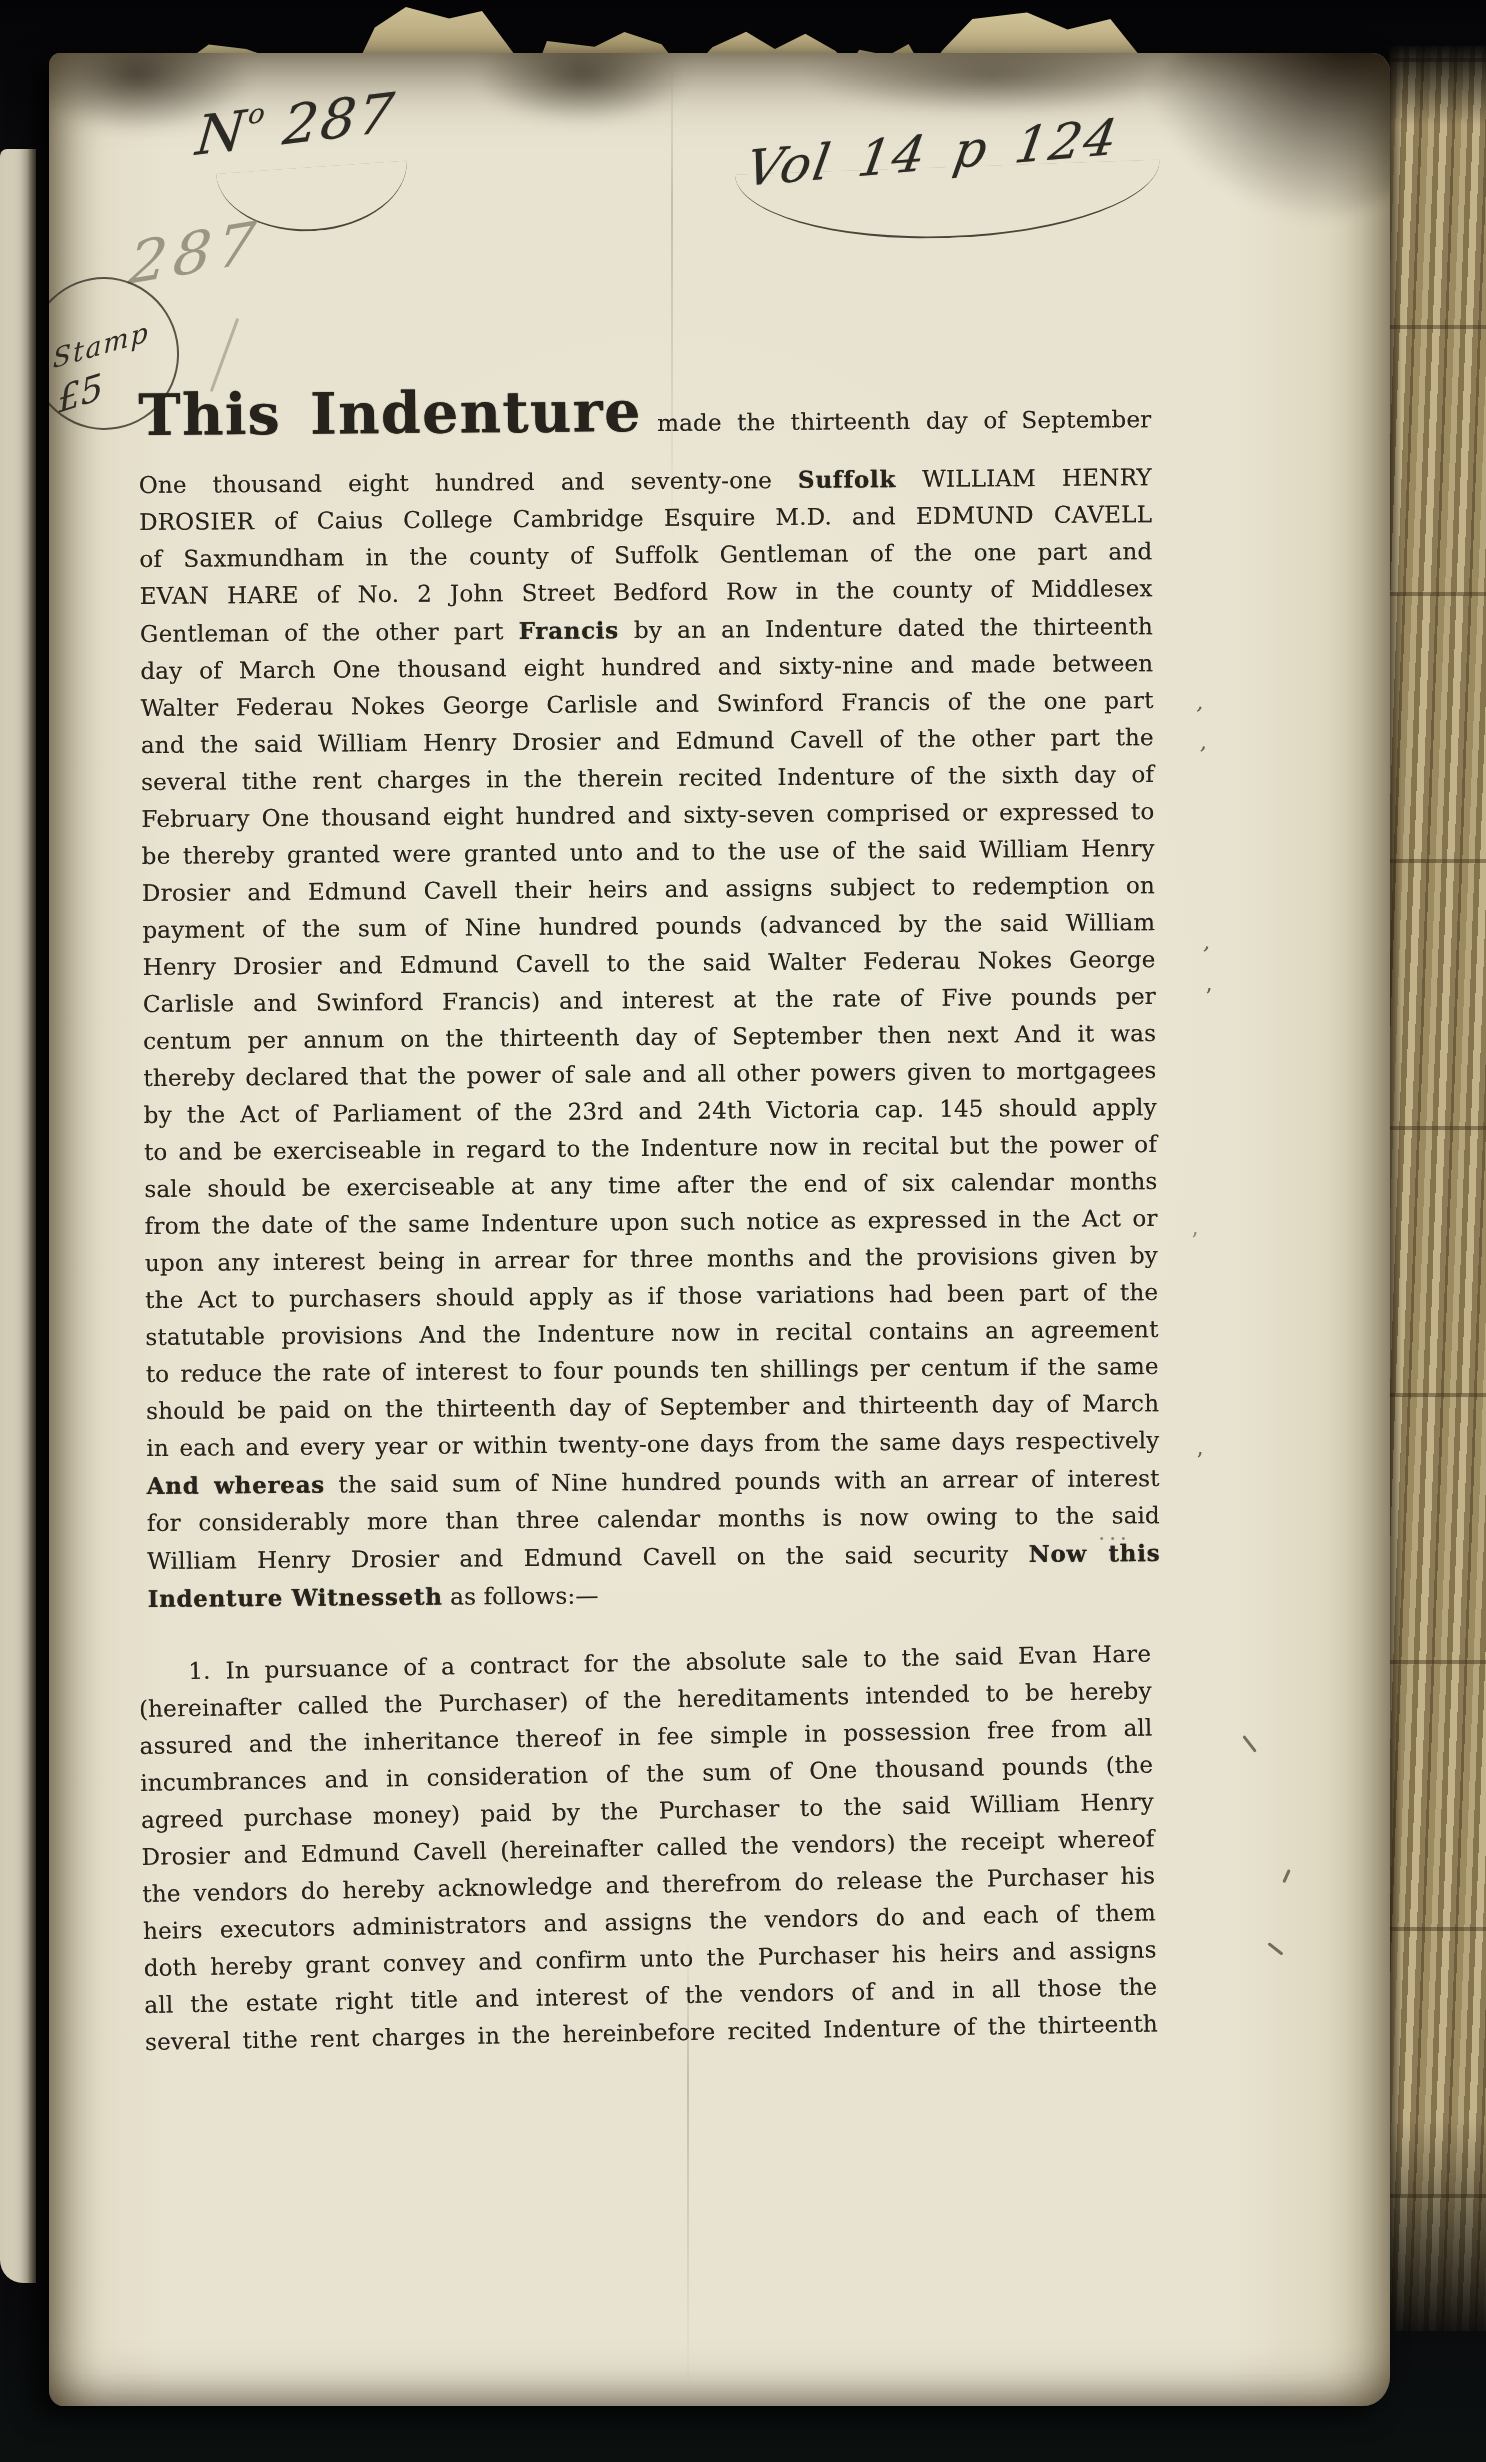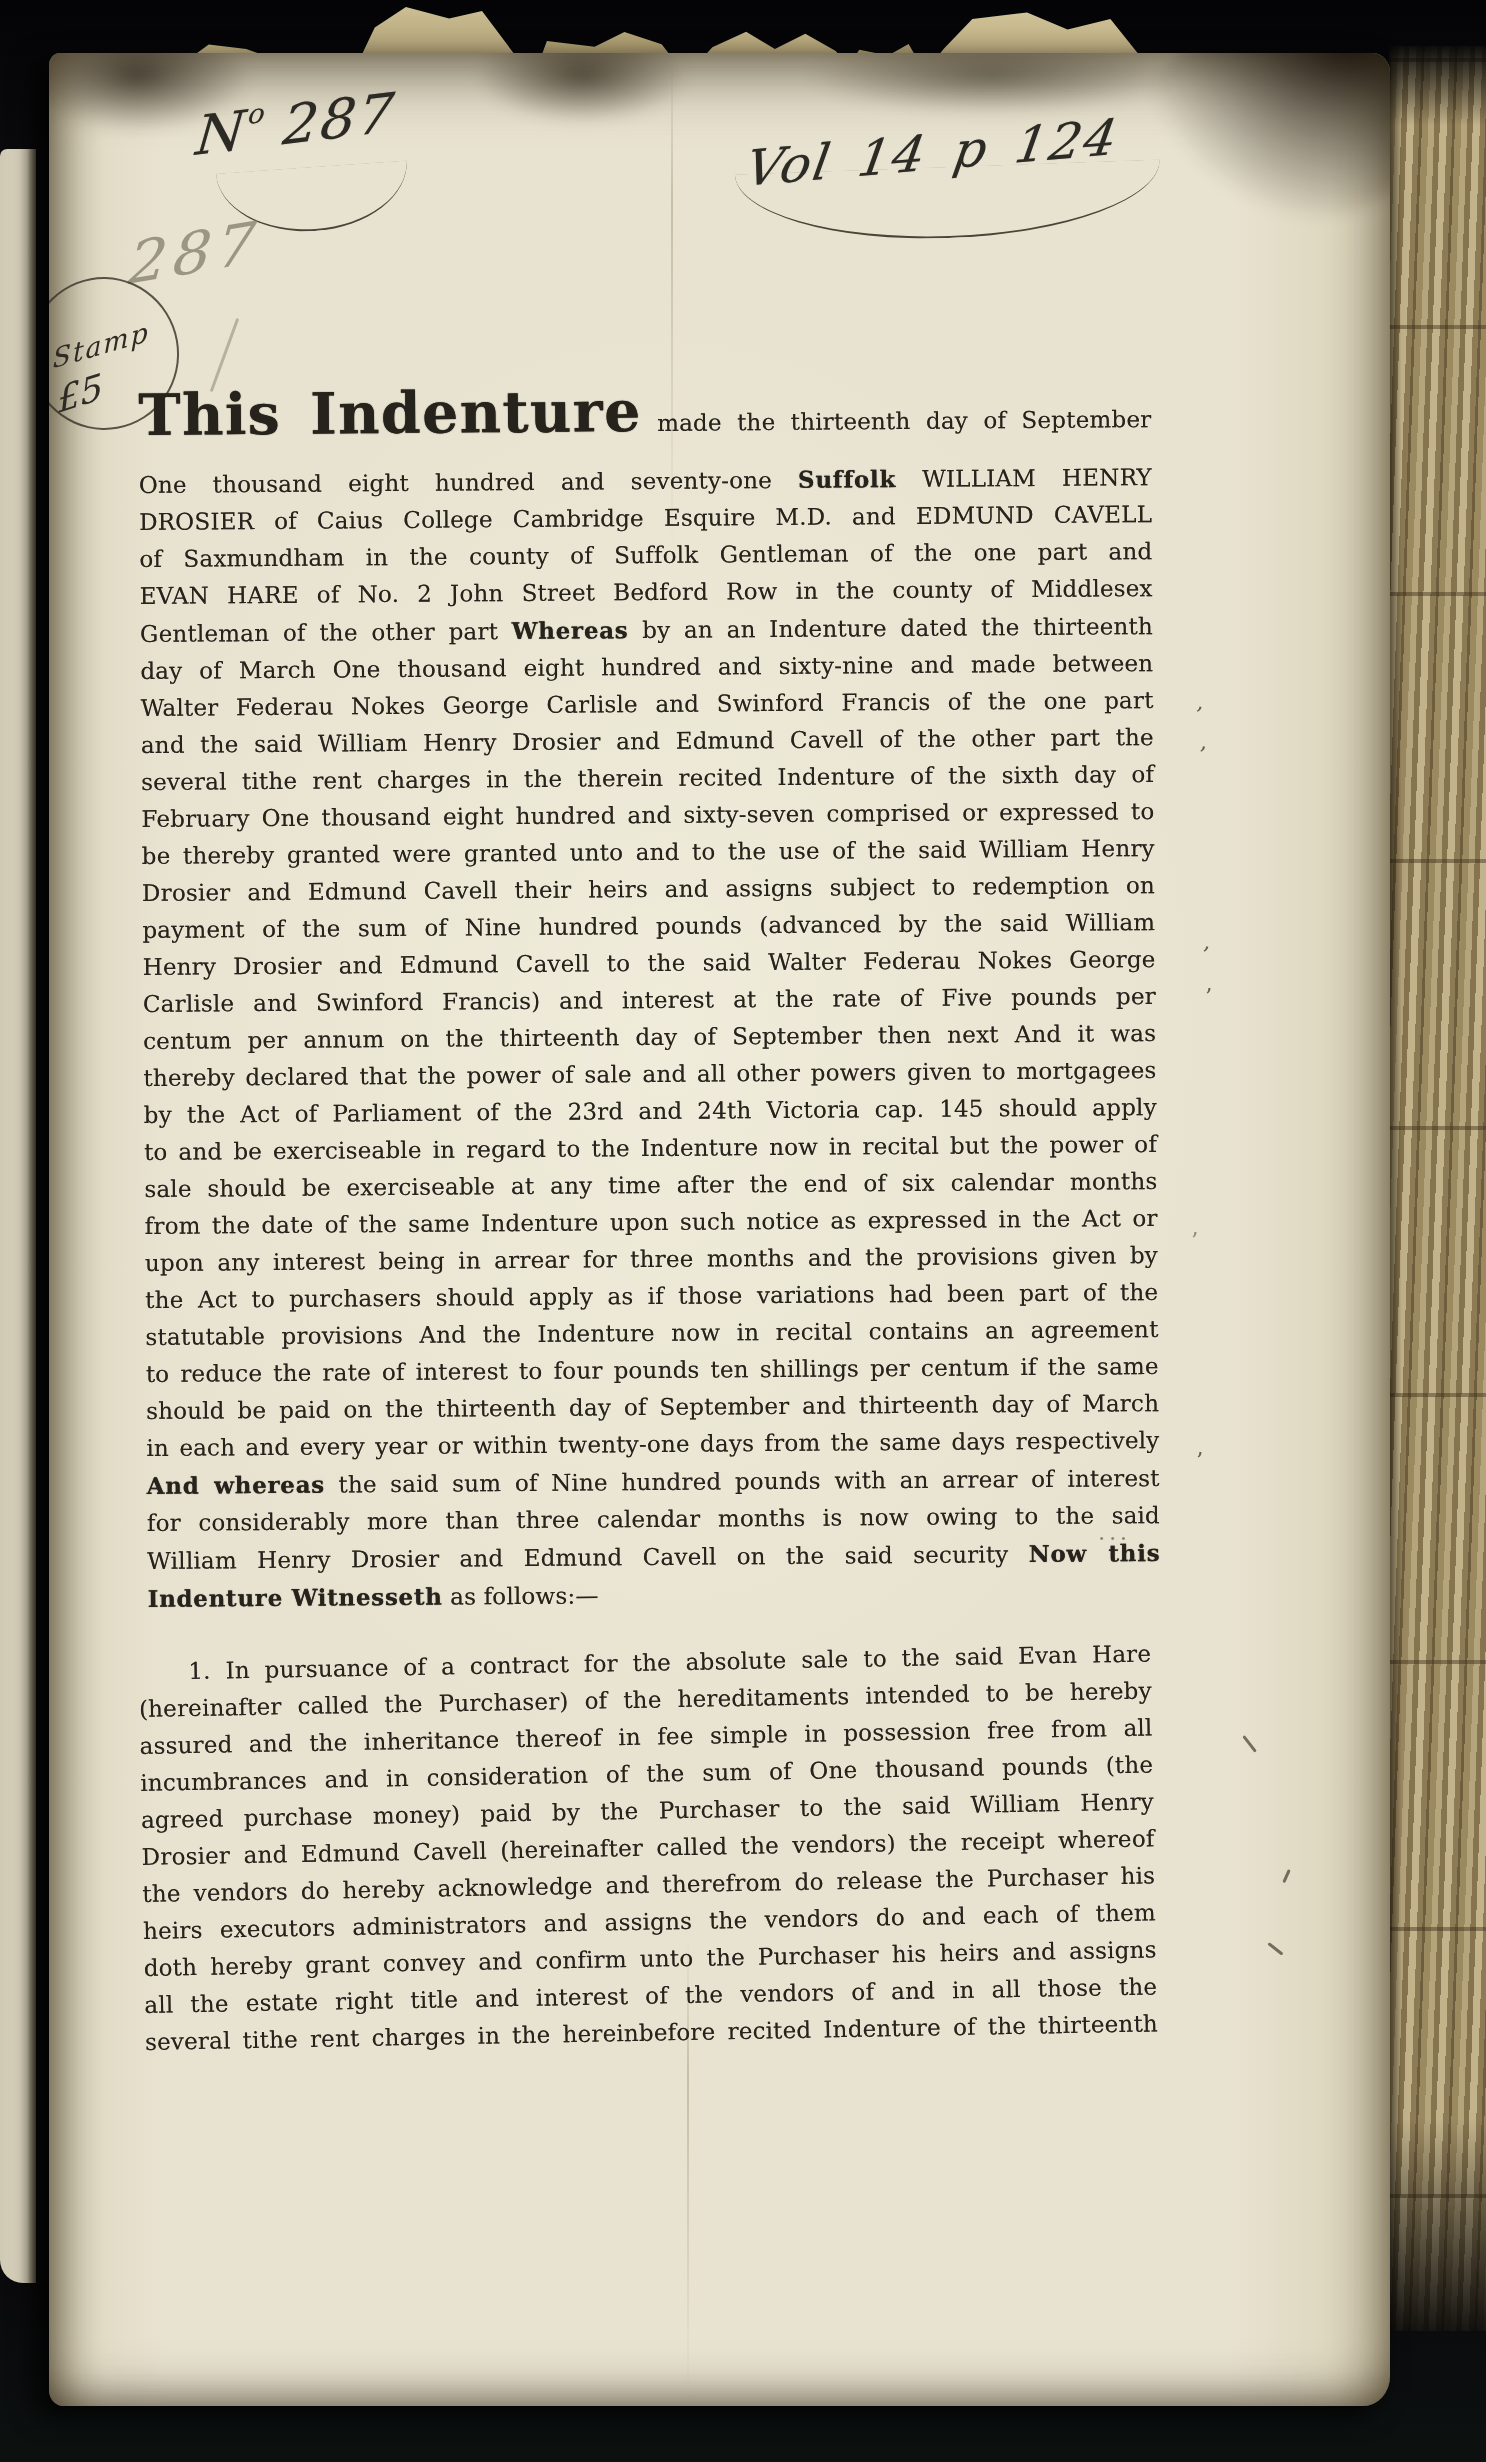--- a/index.html
+++ b/index.html
@@ -134,21 +134,21 @@
       <span class="stampamt">£5</span>
     </div>
 
     <div class="textblock">
         <div class="para para1">
           <div class="line head-line"><span class="blxl">This Indenture</span><span class="rm"> made the thirteenth day of September</span></div>
           <div class="line"><span class="rm">One thousand eight hundred and seventy-one </span><span class="bl">Suffolk</span><span class="rm"> WILLIAM HENRY</span></div>
           <div class="line"><span class="rm">DROSIER of Caius College Cambridge Esquire M.D. and EDMUND CAVELL</span></div>
           <div class="line"><span class="rm">of Saxmundham in the county of Suffolk Gentleman of the one part and</span></div>
           <div class="line"><span class="rm">EVAN HARE of No. 2 John Street Bedford Row in the county of Middlesex</span></div>
-          <div class="line"><span class="rm">Gentleman of the other part </span><span class="bl">Whereas</span><span class="rm"> by an an Indenture dated the thirteenth</span></div>
+          <div class="line"><span class="rm">Gentleman of the other part </span><span class="bl">Francis</span><span class="rm"> by an an Indenture dated the thirteenth</span></div>
           <div class="line"><span class="rm">day of March One thousand eight hundred and sixty-nine and made between</span></div>
           <div class="line"><span class="rm">Walter Federau Nokes George Carlisle and Swinford Francis of the one part</span></div>
           <div class="line"><span class="rm">and the said William Henry Drosier and Edmund Cavell of the other part the</span></div>
           <div class="line"><span class="rm">several tithe rent charges in the therein recited Indenture of the sixth day of</span></div>
           <div class="line"><span class="rm">February One thousand eight hundred and sixty-seven comprised or expressed to</span></div>
           <div class="line"><span class="rm">be thereby granted were granted unto and to the use of the said William Henry</span></div>
           <div class="line"><span class="rm">Drosier and Edmund Cavell their heirs and assigns subject to redemption on</span></div>
           <div class="line"><span class="rm">payment of the sum of Nine hundred pounds (advanced by the said William</span></div>
           <div class="line"><span class="rm">Henry Drosier and Edmund Cavell to the said Walter Federau Nokes George</span></div>
           <div class="line"><span class="rm">Carlisle and Swinford Francis) and interest at the rate of Five pounds per</span></div>

